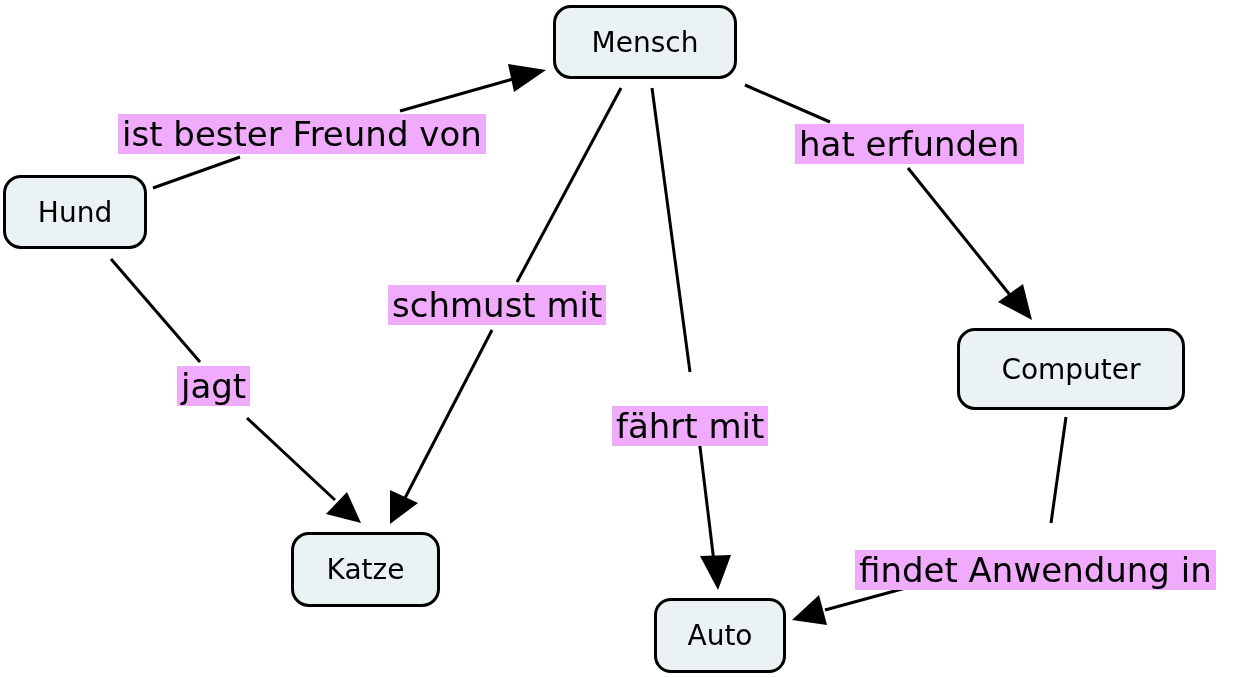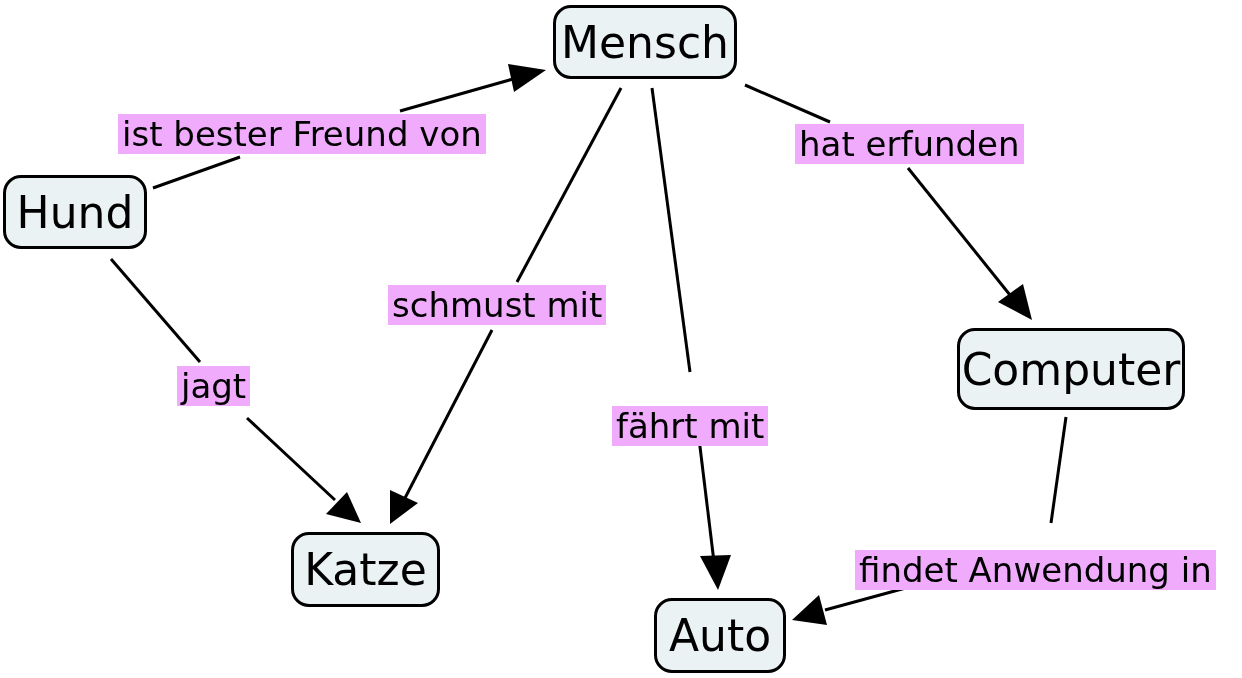--- a/index.html
+++ b/index.html
@@ -1,21 +1,21 @@
 <!DOCTYPE html>
 <html><head>
 <meta charset="utf-8">
 <style>
   html, body { margin: 0; padding: 0; background: #ffffff; }
   body { width: 1242px; height: 678px; position: relative; overflow: hidden;
          font-family: "DejaVu Sans", sans-serif; }
   svg { position: absolute; left: 0; top: 0; }
   .node { position: absolute; box-sizing: border-box; border: 3px solid #000;
           border-radius: 18px; background: #ebf2f4; display: flex;
-          align-items: center; justify-content: center; font-size: 44px; color: #000; }
+          align-items: center; justify-content: center; font-size: 28px; color: #000; }
   .label { position: absolute; font-size: 34px; color: #000; white-space: nowrap;
            background: #f0abfc; padding: 0 4px; line-height: 40px; }
 </style>
 </head>
 <body>
 
 <svg width="1242" height="678">
   <defs>
     <marker id="arr" viewBox="0 0 10 10" refX="9" refY="5" markerWidth="7" markerHeight="7" orient="auto" markerUnits="userSpaceOnUse" style="overflow:visible">
     </marker>
@@ -52,21 +52,21 @@
 
 <div class="node" style="left:553px;top:5px;width:184px;height:74px;">
   <span>Mensch</span>
 </div>
 <div class="node" style="left:3px;top:175px;width:144px;height:74px;">
   <span>Hund</span>
 </div>
 <div class="node" style="left:291px;top:532px;width:149px;height:75px;">
   <span>Katze</span>
 </div>
-<div class="node" style="left:654px;top:598px;width:132px;height:75px;">
+<div class="node" style="left:654px;top:598px;width:132px;height:75px;border-radius:17px;">
   <span>Auto</span>
 </div>
 <div class="node" style="left:957px;top:328px;width:228px;height:82px;">
   <span>Computer</span>
 </div>
 
 <div class="label" style="left:118px;top:114px;">ist bester Freund von</div>
 <div class="label" style="left:177px;top:366px;">jagt</div>
 <div class="label" style="left:388px;top:285px;">schmust mit</div>
 <div class="label" style="left:612px;top:375px;margin-top:31px;">fährt mit</div>

